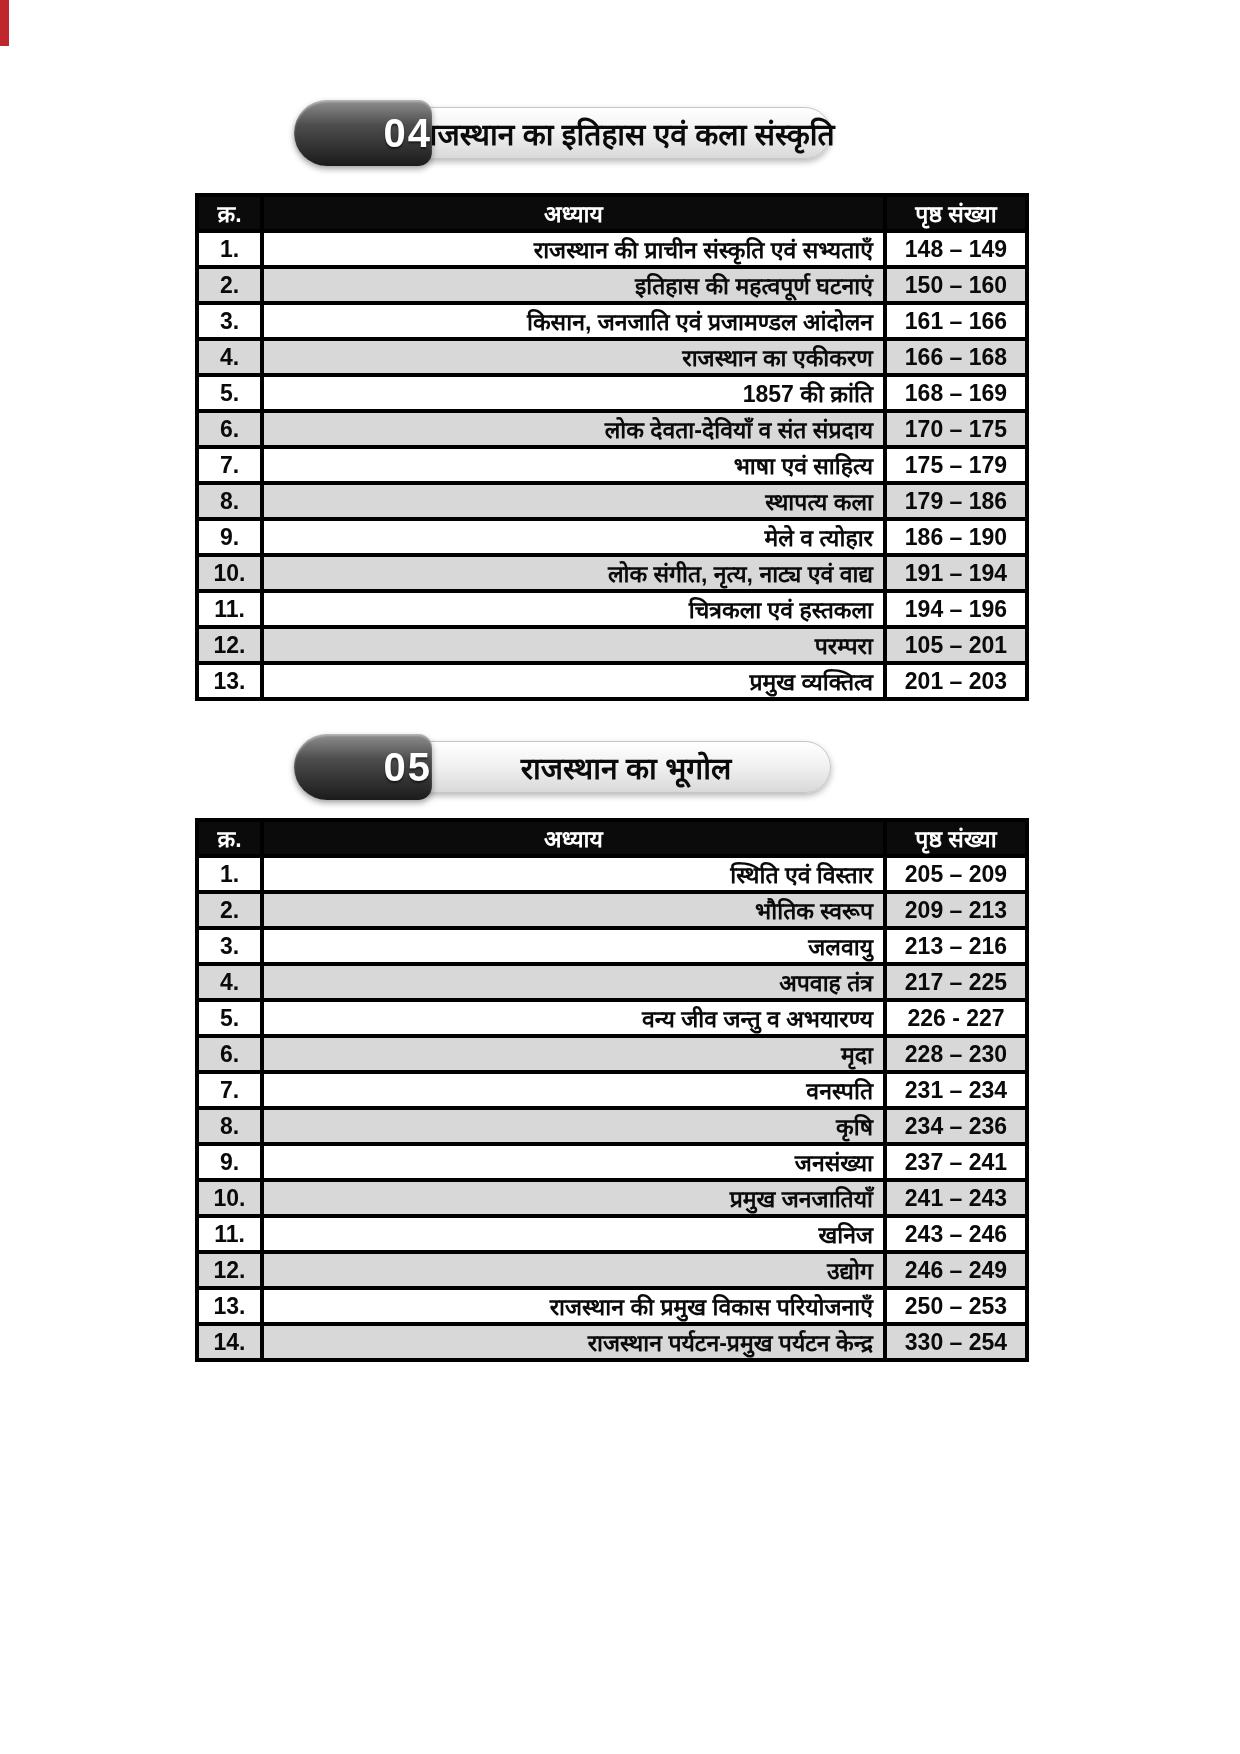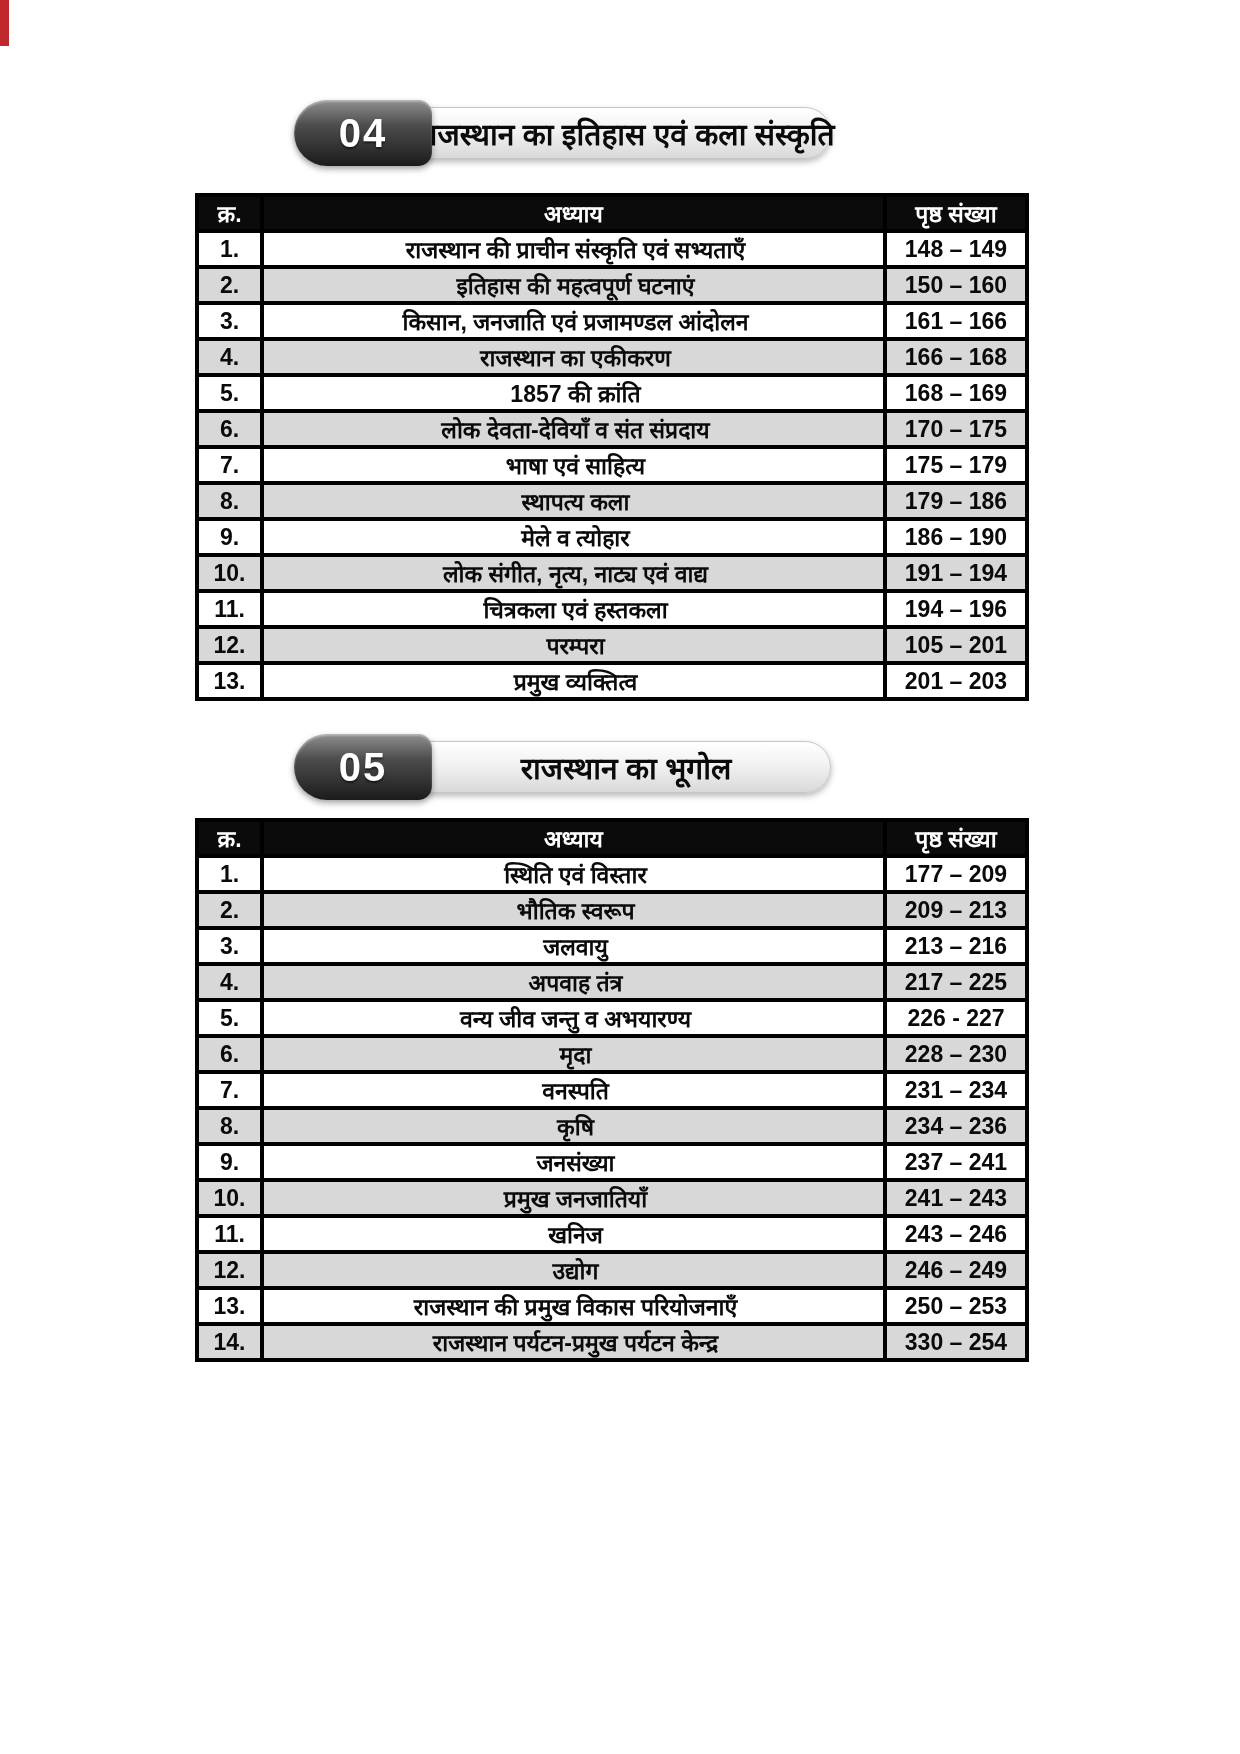--- a/index.html
+++ b/index.html
@@ -32,21 +32,21 @@
     display:flex; align-items:center; justify-content:center;
     font-weight:bold; font-size:30px; color:#0a0a0a;
     white-space:nowrap;
   }
   .header-badge {
     position:absolute; left:0; top:0;
     width:138px; height:66px;
     border-radius:36px 15px 15px 36px;
     background:linear-gradient(180deg,#909090 0%,#4d4d4d 38%,#1b1b1b 100%);
     box-shadow:inset 0 2px 2px rgba(255,255,255,.35), 0 3px 6px rgba(0,0,0,.35);
-    display:flex; align-items:center; justify-content:center;
+    display:flex; align-items:center; justify-content:flex-end;
   }
   .section-number {
     color:#ffffff; font-weight:bold; font-size:40px; letter-spacing:2px;
     text-shadow:0 2px 2px rgba(0,0,0,.55);
   }
 
   
   .toc-table {
     border-collapse:collapse; table-layout:fixed;
     width:830px; margin-top:27px;border-radius:9px;
@@ -58,21 +58,21 @@
   .toc-table thead th {
     background:#0b0b0b; color:#ffffff;
     font-weight:bold; font-size:23px; height:34px;
     text-align:center;
   }
   .toc-table td {
     font-weight:bold; font-size:23px; color:#0a0a0a;
     height:34px; background:#ffffff;
   }
   .toc-table td.col-no, .toc-table td.col-pg { text-align:center; }
-  .toc-table td.col-ch { text-align:center; padding:0 10px 0 14px;margin-top:38px; }
+  .toc-table td.col-ch { text-align:right; padding:0 10px 0 14px;margin-top:38px; }
   .toc-table tbody tr:nth-child(even) td { background:#d8d8d8; }
 
   
   section[data-section="1"] { margin-top:33px; }
   section[data-section="1"] .toc-table { margin-top:18px; }
   section[data-section="1"] .toc-table td { height:30px; }
 </style>
 </head>
 <body>
 
@@ -192,21 +192,21 @@
           <tr>
             <th>क्र.</th>
             <th>अध्याय</th>
             <th>पृष्ठ संख्या</th>
           </tr>
         </thead>
         <tbody>
             <tr>
               <td class="col-no">1.</td>
               <td class="col-ch">स्थिति एवं विस्तार</td>
-              <td class="col-pg">177 – 209</td>
+              <td class="col-pg">205 – 209</td>
             </tr>
             <tr>
               <td class="col-no">2.</td>
               <td class="col-ch">भौतिक स्वरूप</td>
               <td class="col-pg">209 – 213</td>
             </tr>
             <tr>
               <td class="col-no">3.</td>
               <td class="col-ch">जलवायु</td>
               <td class="col-pg">213 – 216</td>

